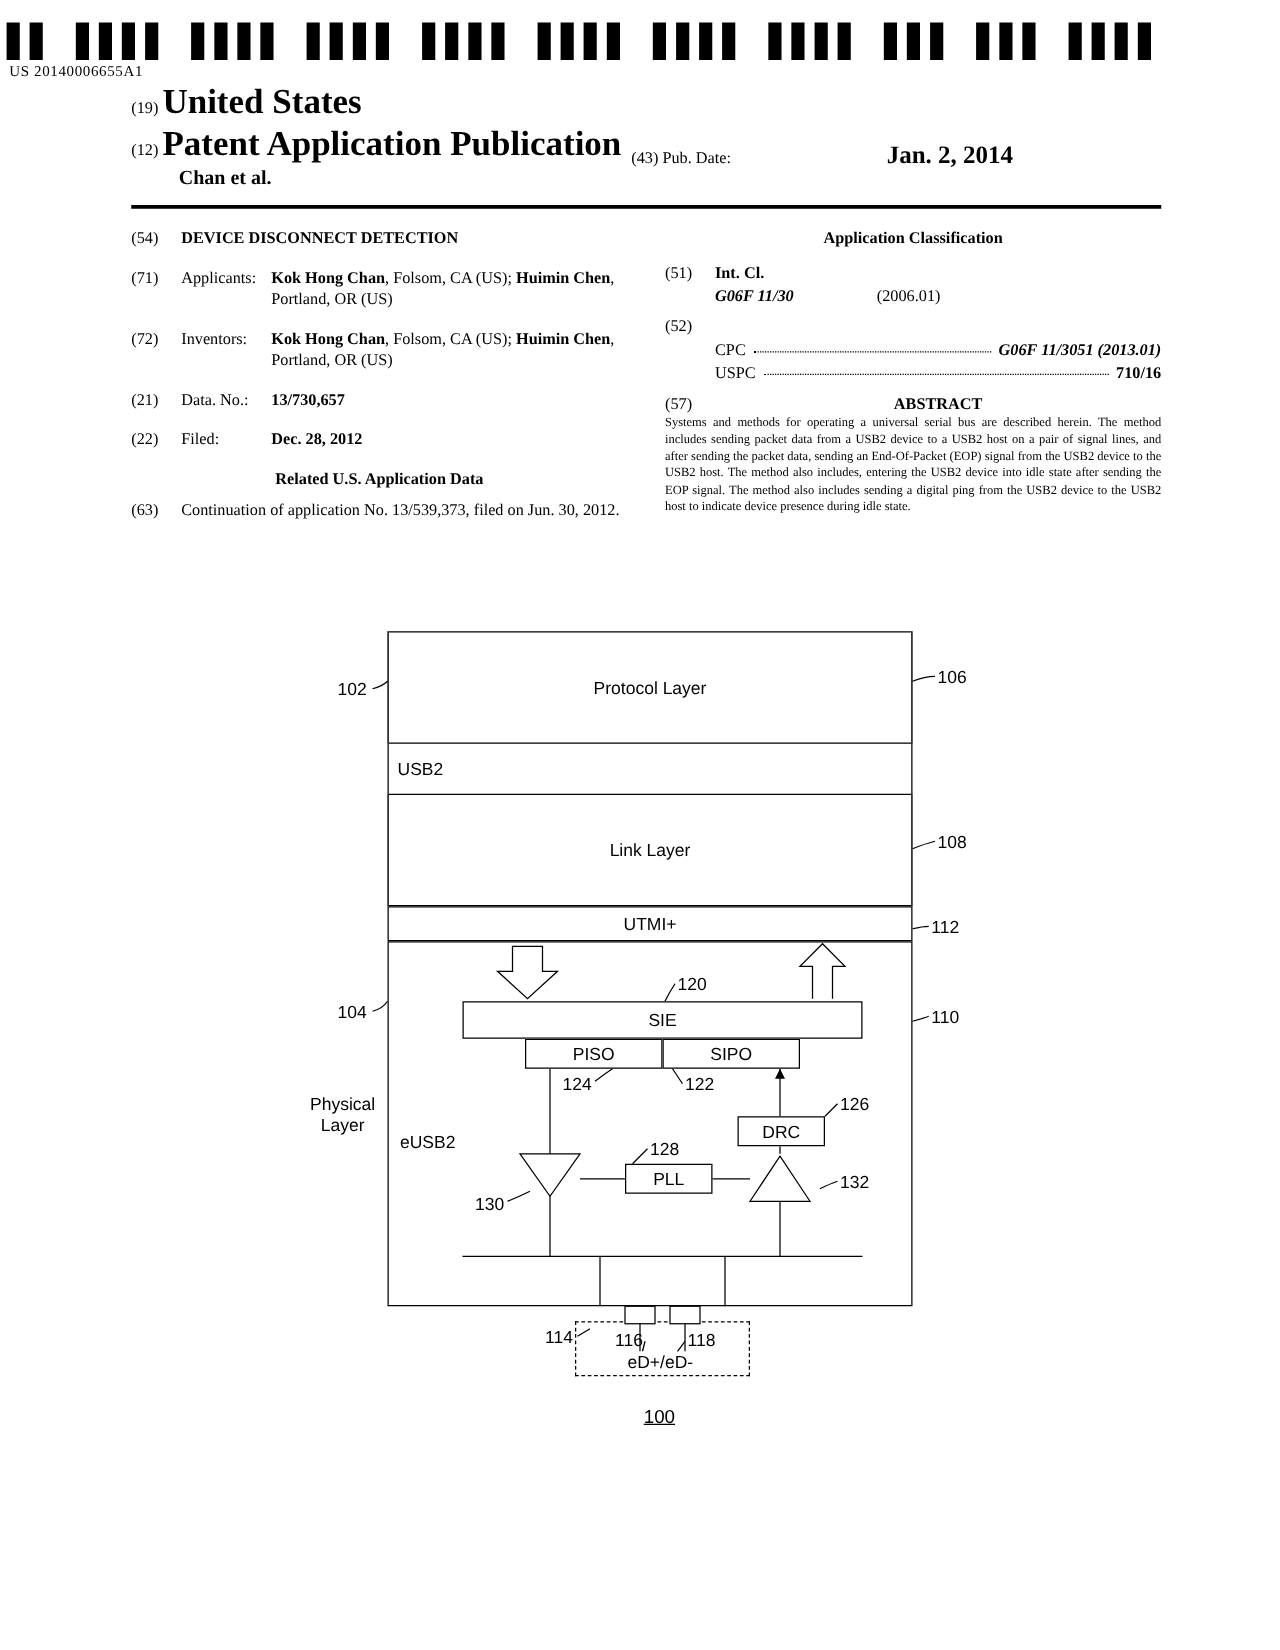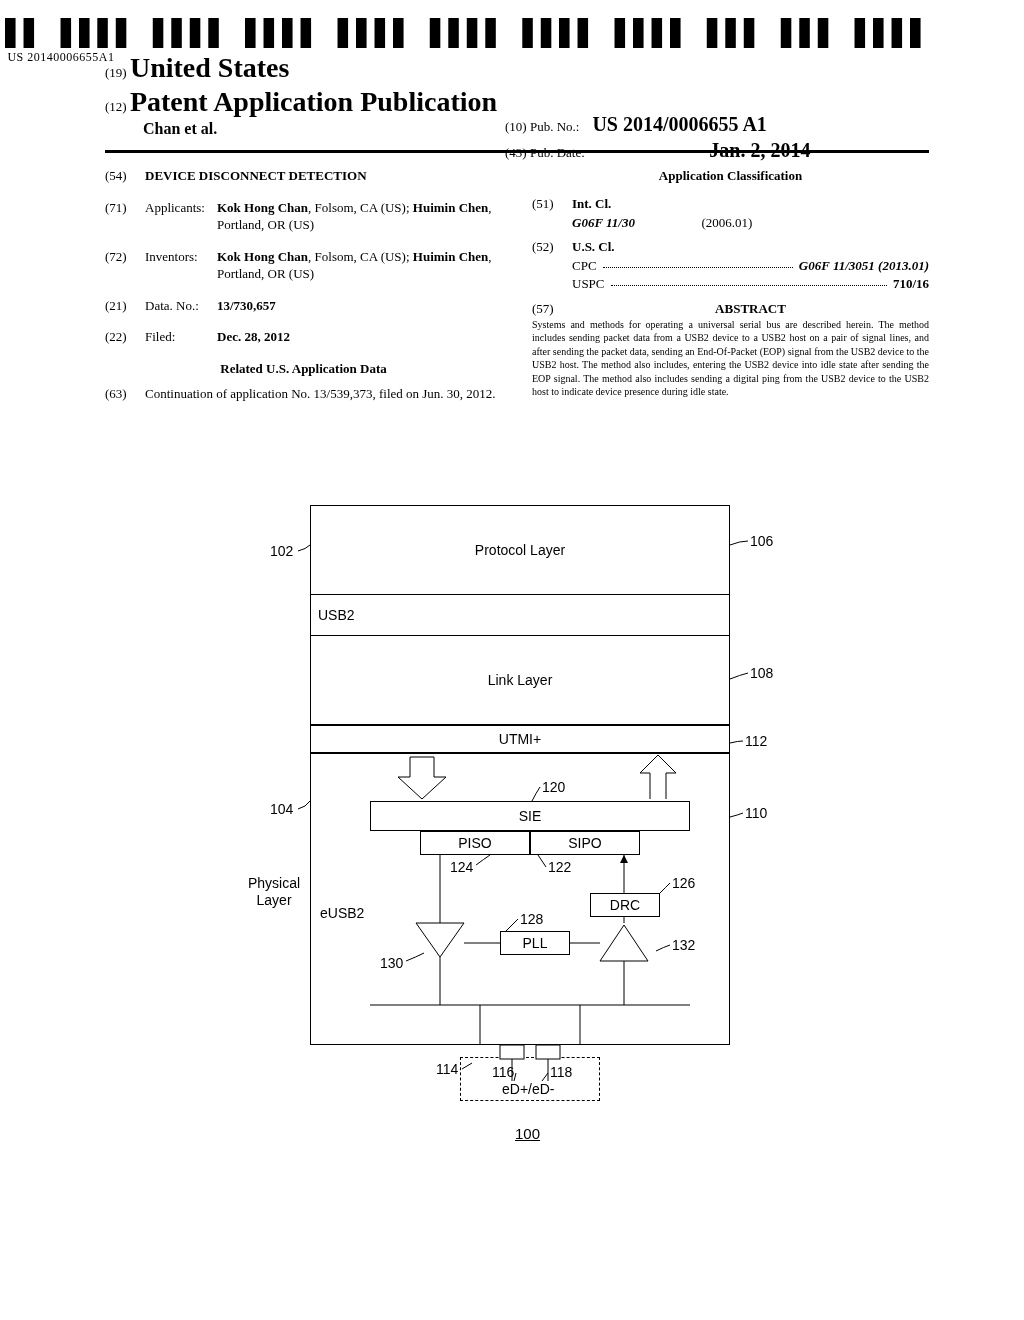--- a/index.html
+++ b/index.html
@@ -31,21 +31,21 @@
     height: 30px;
     overflow: hidden;
     white-space: nowrap;
   }
   .barcode-num {
     font-size: 12px;
     letter-spacing: 0.5px;
     margin-top: 2px;
   }
   .header-block {
-    margin-top: 32px;
+    margin-top: 46px;
   }
   .line-us {
     font-size: 13px;
   }
   .line-us .big {
     font-size: 28px;
     font-weight: bold;
   }
   .line-pub {
     font-size: 13px;
@@ -189,26 +189,20 @@
     </div>
     <div class="line-pub">
       <span>(12)</span>
       <span class="big">Patent Application Publication</span>
     </div>
     <div class="line-auth">Chan et al.</div>
   </div>
 
   <div class="right-head">
     <div class="row">
-      <span>(10)</span>
-      <span>Pub. No.:</span>
-      &nbsp;&nbsp;
-      <span class="bignum">US 2014/0006655 A1</span>
-    </div>
-    <div class="row">
       <span>(43)</span>
       <span>Pub. Date:</span>
       <span style="display:inline-block;width:118px"></span>
       <span class="bigdate">Jan. 2, 2014</span>
     </div>
   </div>
 
   <hr class="thick" style="margin-top:12px">
 
   <div class="two-col">
@@ -257,21 +251,20 @@
         <div class="code">(51)</div>
         <div class="val"><b>Int. Cl.</b></div>
       </div>
       <div class="sub" style="margin-bottom:6px">
         <b><i>G06F 11/30</i></b>
         <span style="display:inline-block;width:60px"></span>
         <span>(2006.01)</span>
       </div>
       <div class="entry" style="margin-bottom:2px">
         <div class="code">(52)</div>
-        <div class="val"><b>U.S. Cl.</b></div>
       </div>
       <div class="sub row">
         <span>CPC</span>
         <span class="dots"></span>
         <b><i>G06F 11/3051 (2013.01)</i></b>
       </div>
       <div class="sub row">
         <span>USPC</span>
         <span class="dots"></span>
         <b>710/16</b>

